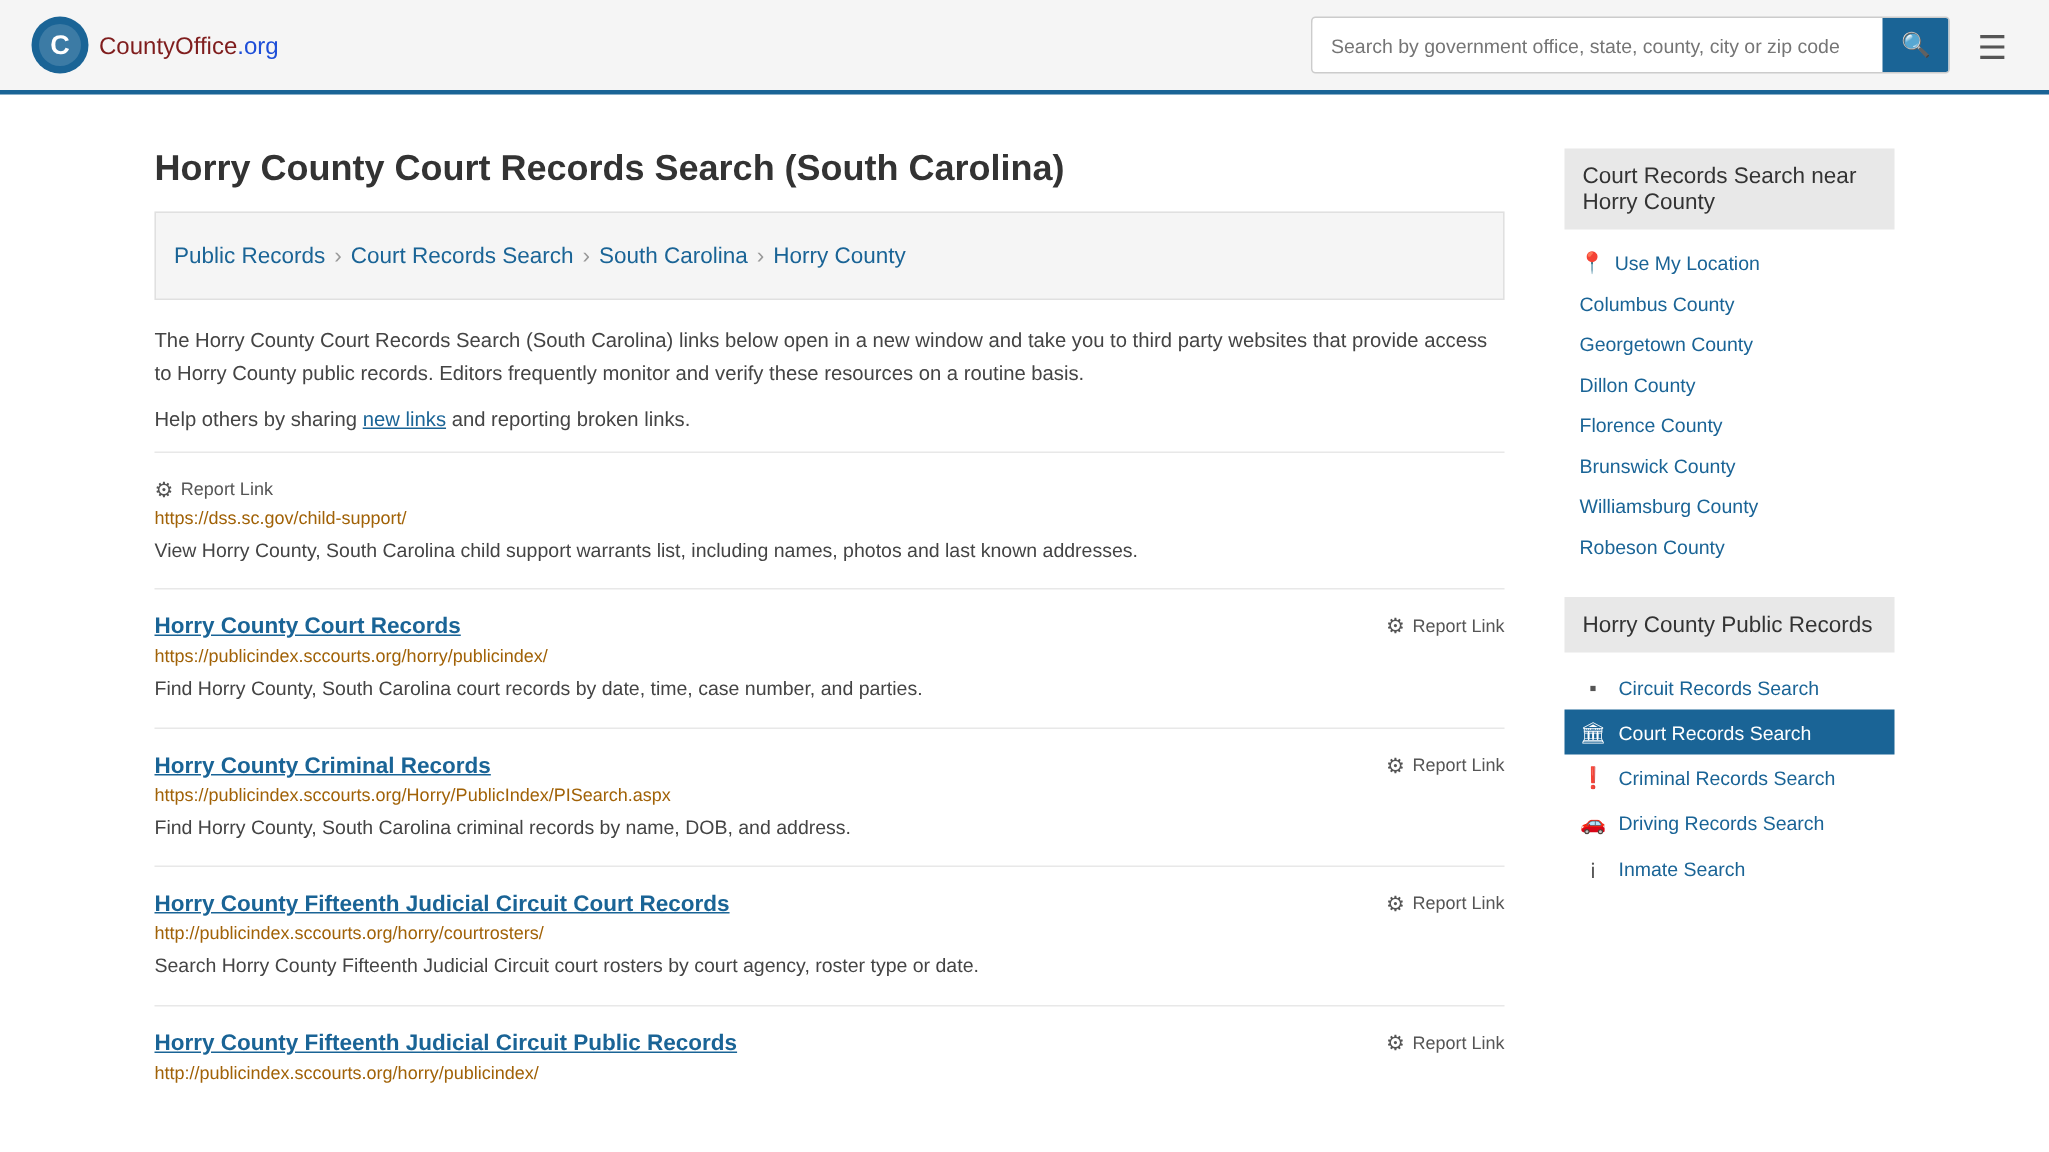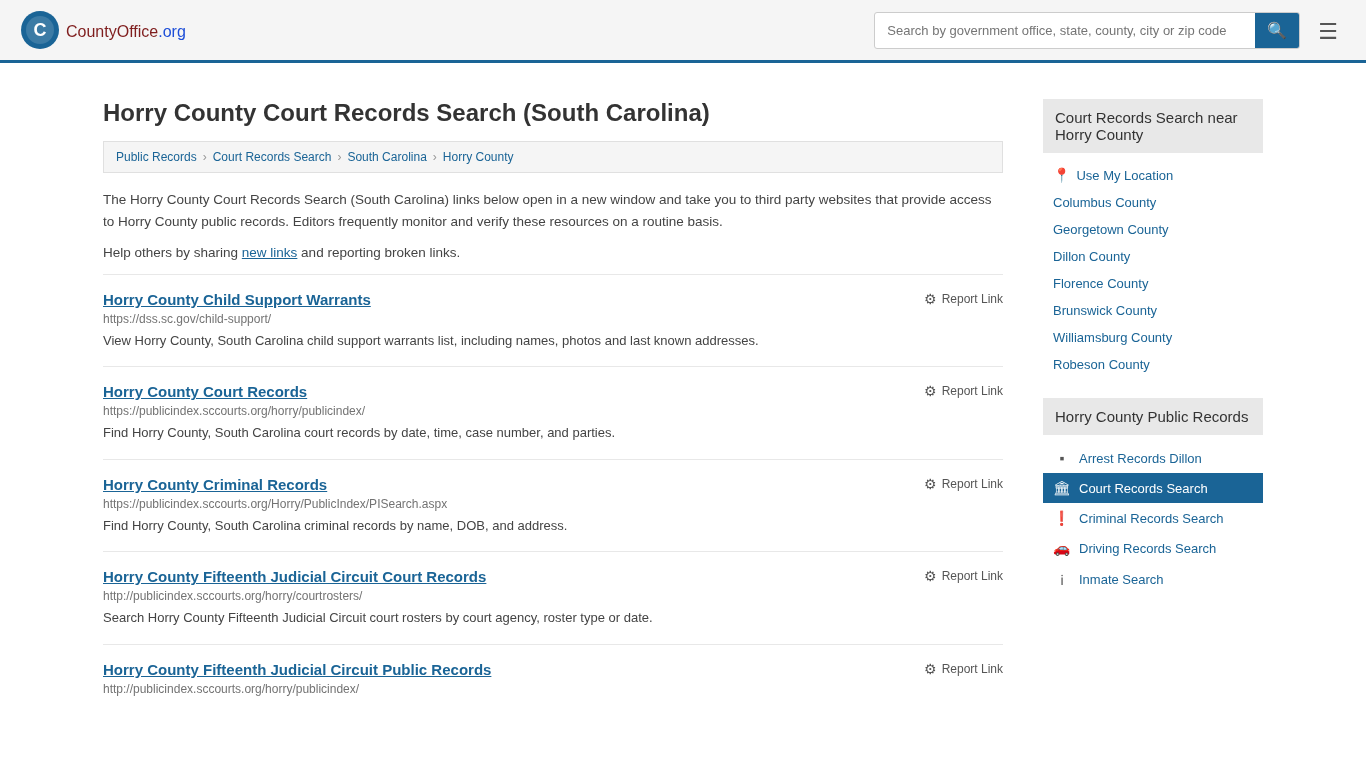--- a/index.html
+++ b/index.html
@@ -91,23 +91,23 @@
     .page-title {
       font-size: 24px;
       font-weight: bold;
       color: #333;
       margin-bottom: 14px;
     }
 
     
     .breadcrumb {
       background: #f5f5f5;
-      padding: 8px 12px;
+      padding: 20px 12px;
       border: 1px solid #e0e0e0;
-      font-size: 12px;
+      font-size: 15px;
       color: #555;
       margin-bottom: 16px;
       display: flex;
       gap: 6px;
     }
     .breadcrumb a {
       color: #1a6496;
       text-decoration: none;
     }
     .breadcrumb .sep { color: #999; }
@@ -149,21 +149,21 @@
       font-size: 12px;
       color: #555;
       cursor: pointer;
       white-space: nowrap;
     }
     .report-icon {
       font-size: 14px;
     }
     .result-url {
       font-size: 12px;
-      color: #737373;
+      color: #a16207;
       margin-bottom: 5px;
     }
     .result-desc {
       font-size: 13px;
       color: #444;
       line-height: 1.5;
     }
 
     
     .sidebar-section {
@@ -254,23 +254,20 @@
 
     <p class="description">The Horry County Court Records Search (South Carolina) links below open in a new window and take you to third party websites that provide access to Horry County public records. Editors frequently monitor and verify these resources on a routine basis.</p>
     <p class="description">
       <span>Help others by sharing </span><a href="#">new links</a><span> and reporting broken links.</span>
     </p>
 
     <div>
 
       <div class="result-item">
         <div class="result-header">
-          <div class="result-title">
-            <a href="#">Horry County Child Support Warrants</a>
-          </div>
           <div class="report-link">
             <span class="report-icon">⚙</span>
             <span>Report Link</span>
           </div>
         </div>
         <div class="result-url">https://dss.sc.gov/child-support/</div>
         <div class="result-desc">View Horry County, South Carolina child support warrants list, including names, photos and last known addresses.</div>
       </div>
 
       <div class="result-item">
@@ -349,21 +346,21 @@
       <a href="#" class="sidebar-link">Williamsburg County</a>
       <a href="#" class="sidebar-link">Robeson County</a>
     </div>
 
     <div class="sidebar-section">
       <div class="sidebar-section-title">
         <span>Horry County Public Records</span>
       </div>
       <div class="sidebar-records-item">
         <span class="rec-icon">▪</span>
-        <span>Arrest Records Dillon</span>
+        <span>Circuit Records Search</span>
       </div>
       <div class="sidebar-records-item active">
         <span class="rec-icon">🏛</span>
         <span>Court Records Search</span>
       </div>
       <div class="sidebar-records-item">
         <span class="rec-icon">❗</span>
         <span>Criminal Records Search</span>
       </div>
       <div class="sidebar-records-item">

